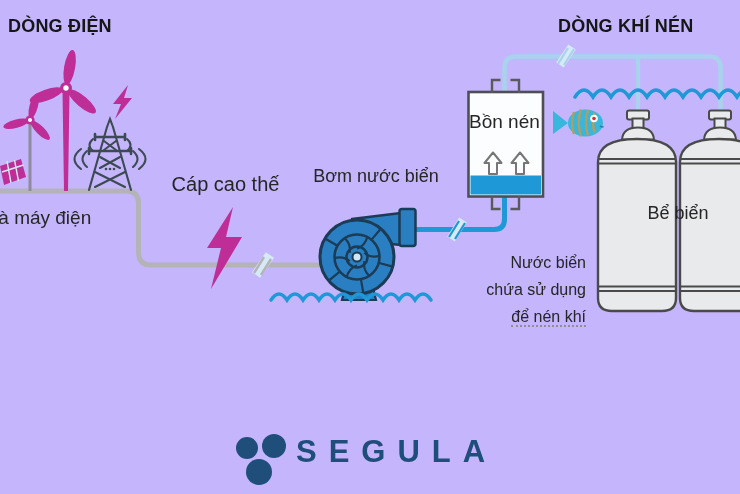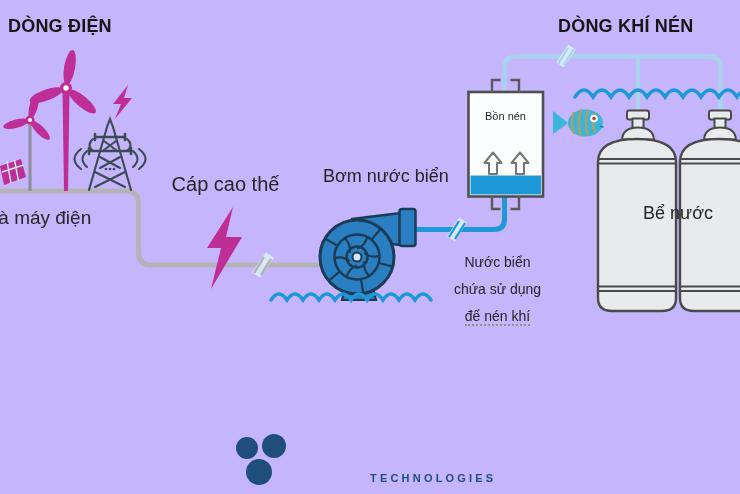--- a/index.html
+++ b/index.html
@@ -9,24 +9,24 @@
     font-family:Liberation Sans, sans-serif;
     color:#262626;
   }
   svg{position:absolute;left:0;top:0;}
   .lbl{position:absolute;white-space:nowrap;line-height:1.25;}
   .title{font-weight:bold;font-size:18px;color:#161616;letter-spacing:.2px;}
   #title-left{left:8px;top:15px;}
   #title-right{left:548px;top:15px;margin-left:10px;}
   #plant-label{left:-26px;top:206px;font-size:19px;}
   #cable-label{left:168px;top:172px;width:115px;text-align:center;font-size:20px;}
-  #pump-label{left:303px;top:165px;width:146px;text-align:left;font-size:18px;margin-left:20px;}
-  #bonnen-label{left:469px;top:110px;width:73px;text-align:center;font-size:11px;}
+  #pump-label{left:303px;top:165px;width:146px;text-align:center;font-size:18px;}
+  #bonnen-label{left:469px;top:110px;width:73px;text-align:left;font-size:19px;}
   #storage-label{left:616px;top:201px;width:124px;text-align:center;font-size:18px;line-height:24px;white-space:normal;}
-  #note{left:425px;top:249px;width:145px;text-align:center;font-size:14px;line-height:27px;white-space:normal;}
+  #note{left:441px;top:249px;width:145px;text-align:right;font-size:16px;line-height:27px;white-space:normal;}
   .dotted{border-bottom:2px dotted #8f8f8f;}
   #logo{position:absolute;left:0;top:0;width:740px;height:494px;pointer-events:none;}
   #logo-word{position:absolute;left:296px;top:434px;font-size:31px;font-weight:bold;
     letter-spacing:12px;color:#1e4e79;}
   #logo-sub{position:absolute;left:370px;top:472px;font-size:11px;font-weight:bold;
     letter-spacing:3.2px;color:#1e4e79;}
 </style>
 </head>
 <body>
 
@@ -203,33 +203,33 @@
 
   <div class="lbl title" id="title-left">DÒNG ĐIỆN</div>
   <div class="lbl title" id="title-right">DÒNG KHÍ NÉN</div>
 
   <div class="lbl" id="plant-label">Nhà máy điện</div>
   <div class="lbl" id="cable-label">Cáp cao thế</div>
   <div class="lbl" id="pump-label">Bơm nước biển</div>
   <div class="lbl" id="bonnen-label">Bồn nén</div>
 
   <div class="lbl" id="storage-label">
-    <div>Bể nước</div>
+    <div>Bể biển</div>
   </div>
 
   <div class="lbl" id="note">
     <div>Nước biển</div>
     <div>chứa sử dụng</div>
     <div><span class="dotted">để nén khí</span></div>
   </div>
 
   <div id="logo">
     <svg width="740" height="494" viewBox="0 0 740 494">
       <g fill="#1e4e79">
         <circle cx="247" cy="448" r="11"></circle>
         <circle cx="274" cy="446" r="12"></circle>
         <circle cx="259" cy="472" r="13"></circle>
       </g>
     </svg>
-    <div id="logo-sub">TECHNOLOGIES</div>
+    <div id="logo-word">SEGULA</div>
   </div>
 
 </div>
 
 </body></html>

